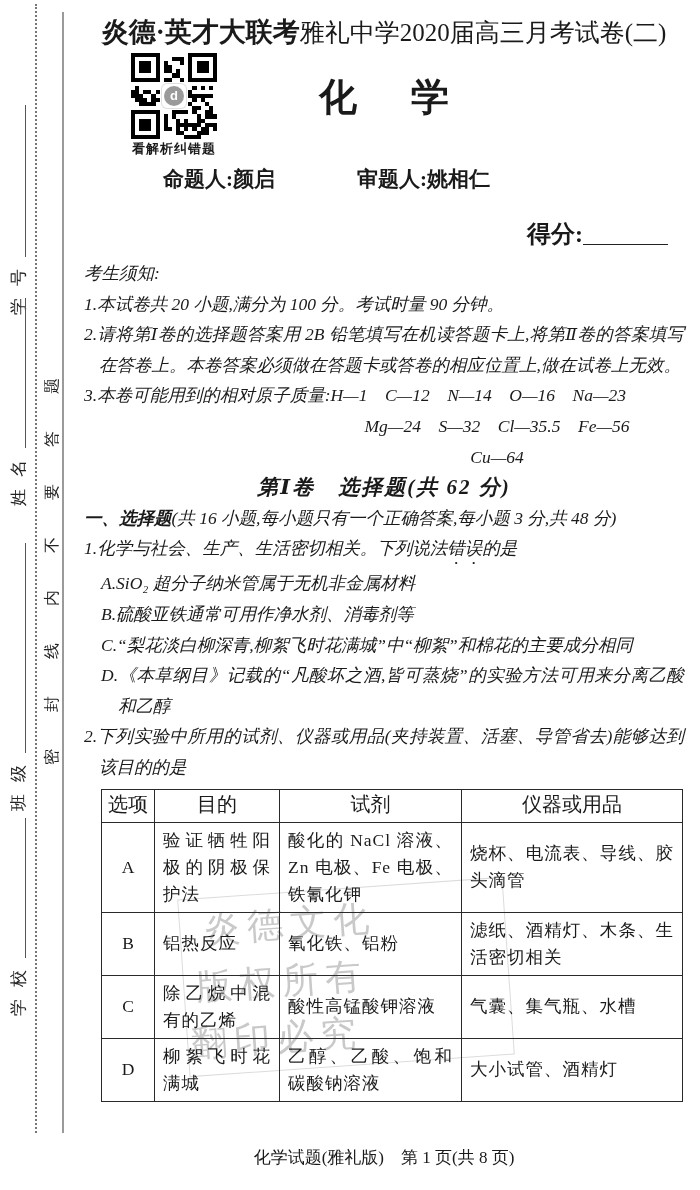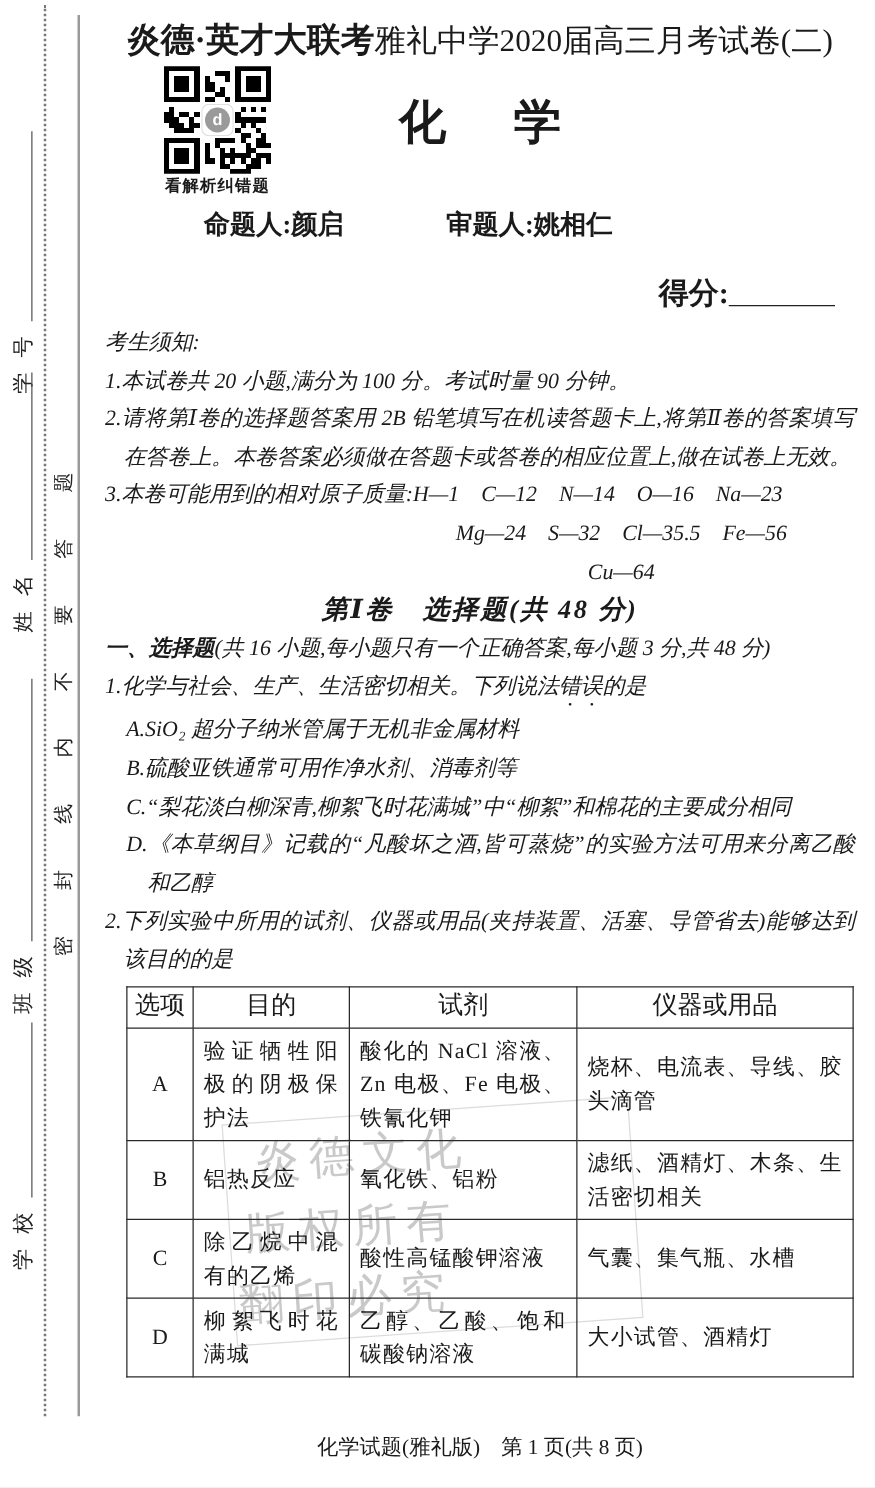--- a/index.html
+++ b/index.html
@@ -267,21 +267,21 @@
     </div>
 
     <div class="content">
       <p>考生须知:</p>
       <p class="hang">1.本试卷共 20 小题,满分为 100 分。考试时量 90 分钟。</p>
       <p class="hang">2.请将第Ⅰ卷的选择题答案用 2B 铅笔填写在机读答题卡上,将第Ⅱ卷的答案填写在答卷上。本卷答案必须做在答题卡或答卷的相应位置上,做在试卷上无效。</p>
       <p class="hang"><span>3.本卷可能用到的相对原子质量:</span><span>H—1　C—12　N—14　O—16　Na—23</span></p>
       <p class="mass-cont">Mg—24　S—32　Cl—35.5　Fe—56</p>
       <p class="mass-cont">Cu—64</p>
 
-      <p class="heading">第Ⅰ卷　选择题(共 48 分)</p>
+      <p class="heading">第Ⅰ卷　选择题(共 62 分)</p>
 
       <p class="subhead"><span class="b">一、选择题</span><span>(共 16 小题,每小题只有一个正确答案,每小题 3 分,共 48 分)</span></p>
 
       <p><span>1.化学与社会、生产、生活密切相关。下列说法</span><span class="emph">错误</span><span>的是</span></p>
       <p class="option">A.SiO₂ 超分子纳米管属于无机非金属材料</p>
       <p class="option">B.硫酸亚铁通常可用作净水剂、消毒剂等</p>
       <p class="option">C.“梨花淡白柳深青,柳絮飞时花满城”中“柳絮”和棉花的主要成分相同</p>
       <p class="option-d">D.《本草纲目》记载的“凡酸坏之酒,皆可蒸烧”的实验方法可用来分离乙酸和乙醇</p>
 
       <p class="hang">2.下列实验中所用的试剂、仪器或用品(夹持装置、活塞、导管省去)能够达到该目的的是</p>

